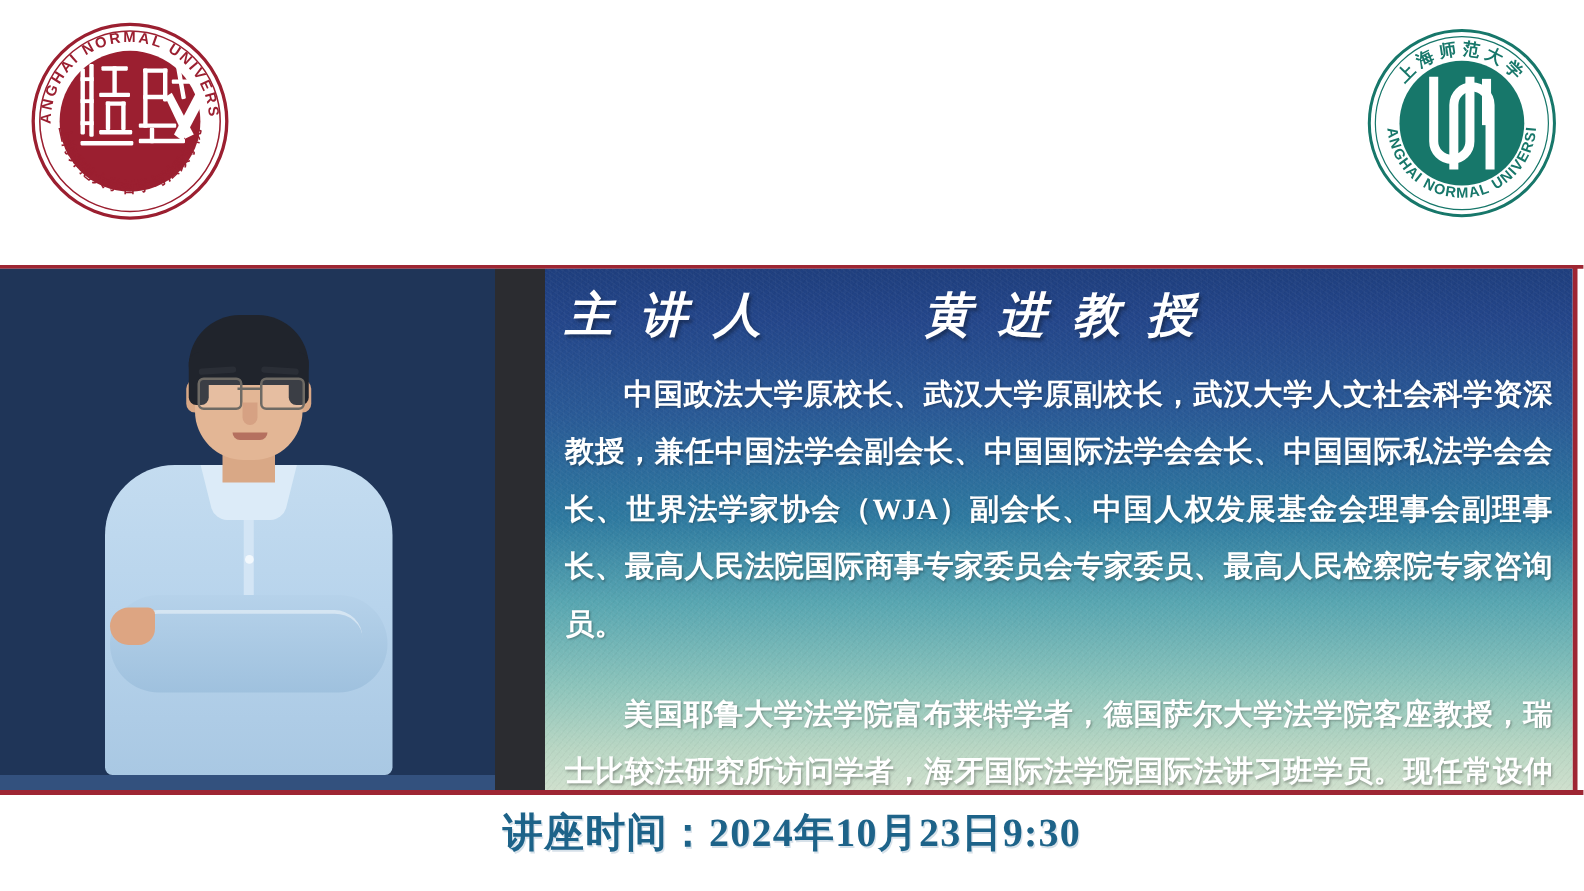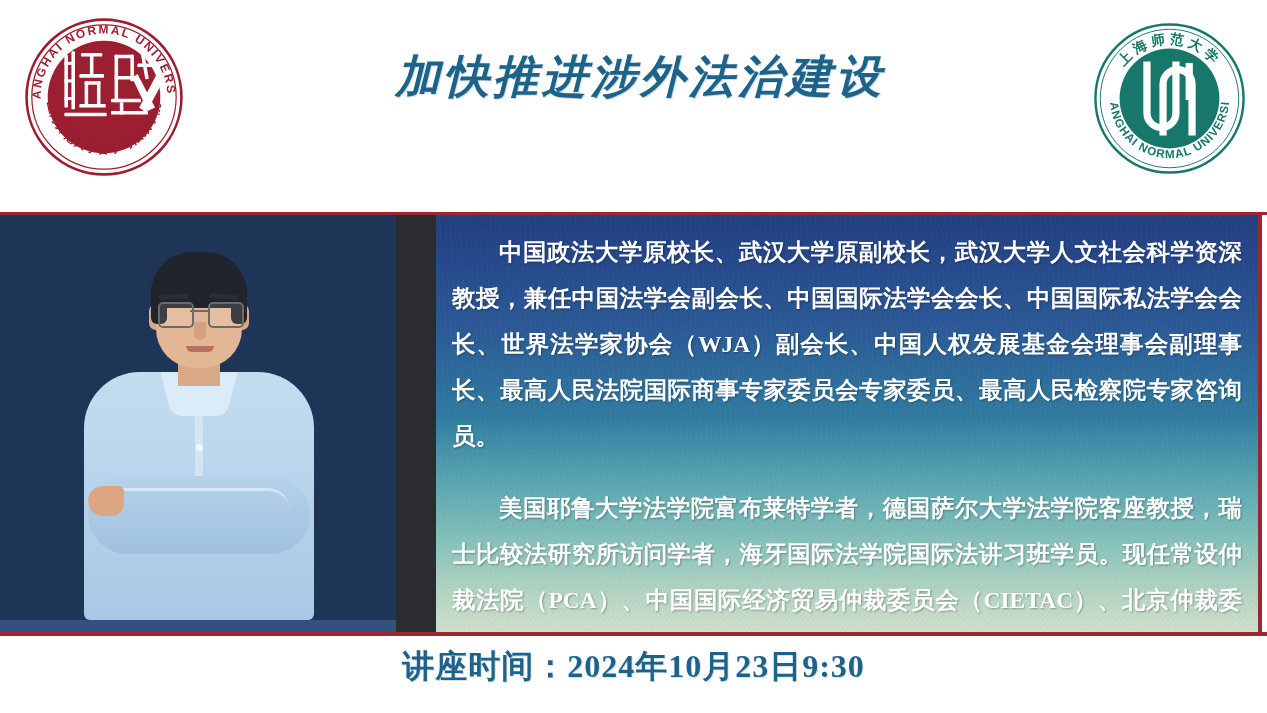--- a/index.html
+++ b/index.html
@@ -301,21 +301,20 @@
           <rect x="118" y="106" width="4" height="14" rx="1"></rect>
           <rect x="144" y="46" width="4" height="34" rx="1" transform="rotate(-10 146 63)"></rect>
           <rect x="138" y="62" width="24" height="4" rx="1"></rect>
           <path d="M138 74 L158 112 L150 116 L132 78 Z"></path>
           <path d="M160 74 L140 112 L148 118 L168 80 Z"></path>
         </g>
       </svg>
     </div>
 
     <div class="title-block">
-      <div class="title-line">加快推进涉外法治建设</div>
     </div>
 
     <div class="seal-right">
       <svg viewBox="0 0 200 200" xmlns="http://www.w3.org/2000/svg">
         <defs>
           <path id="arcTopR" d="M 30,102 A 70,70 0 0 1 170,102"></path>
           <path id="arcBotR" d="M 26,100 A 74,74 0 0 0 174,100"></path>
         </defs>
         <circle cx="100" cy="100" r="92" fill="none" stroke="#17776a" stroke-width="3"></circle>
         <circle cx="100" cy="100" r="86" fill="none" stroke="#17776a" stroke-width="1.2"></circle>
@@ -368,20 +367,21 @@
         <div class="p-arm-fold"></div>
         <div class="p-hand"></div>
       </div>
       <div class="portrait-footerbar"></div>
     </div>
     <div class="portrait-strip"></div>
 
     <div class="text-panel">
       <div class="texture"></div>
       <div class="panel-inner">
+        <div class="speaker-line">主 讲 人        黄 进 教 授</div>
         <div class="bio-p">中国政法大学原校长、武汉大学原副校长，武汉大学人文社会科学资深教授，兼任中国法学会副会长、中国国际法学会会长、中国国际私法学会会长、世界法学家协会（WJA）副会长、中国人权发展基金会理事会副理事长、最高人民法院国际商事专家委员会专家委员、最高人民检察院专家咨询员。</div>
         <div class="bio-p second">美国耶鲁大学法学院富布莱特学者，德国萨尔大学法学院客座教授，瑞士比较法研究所访问学者，海牙国际法学院国际法讲习班学员。现任常设仲裁法院（PCA）、中国国际经济贸易仲裁委员会（CIETAC）、北京仲裁委员会（BAC）、上海国际仲裁中心（SHIAC）、韩国商事仲裁院（KCAB）仲裁员。曾获中国法学会评选的首届十大“杰出青年法学家”称号、“湖北省十大杰出青年”称号、宝钢教育奖优秀教师特等奖。</div>
       </div>
     </div>
   </div>
 
   <div class="footer">
     <div class="footer-row">
       <div class="footer-item">讲座时间：2024年10月23日9:30</div>
     </div>

